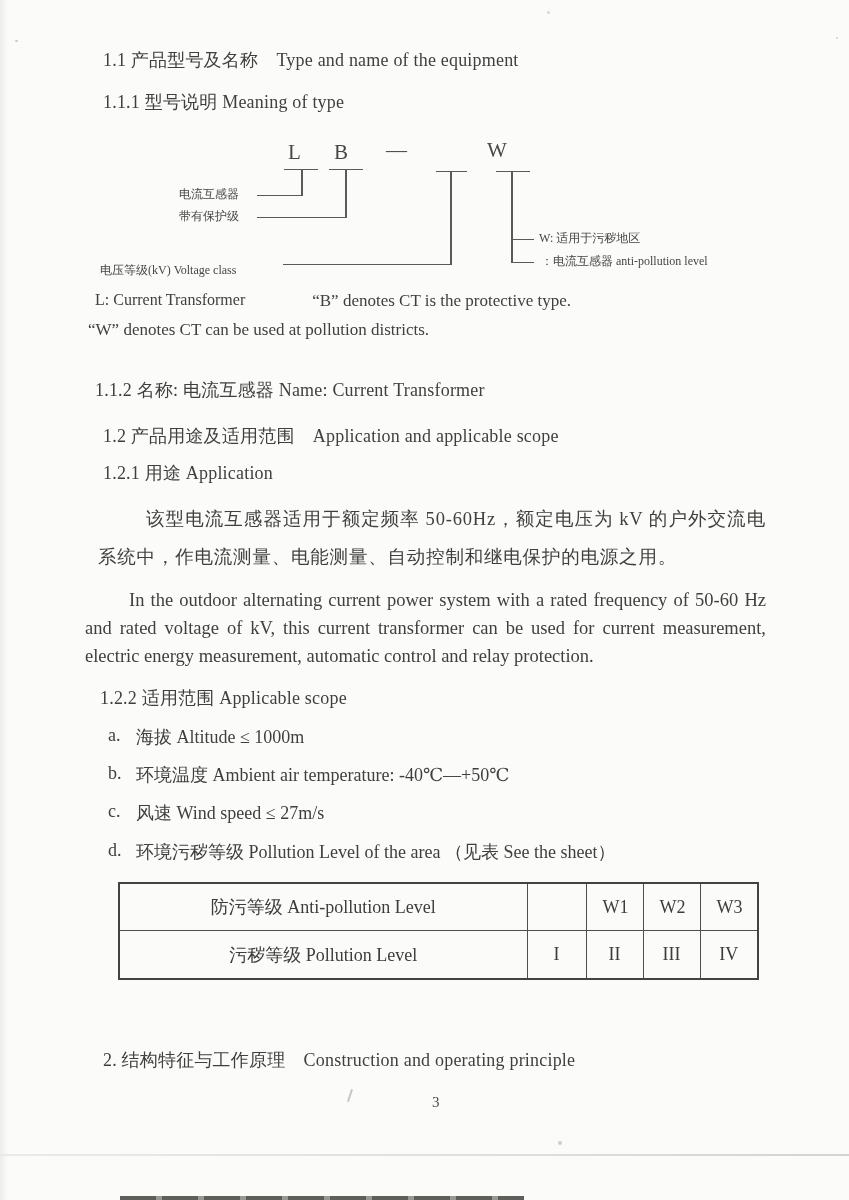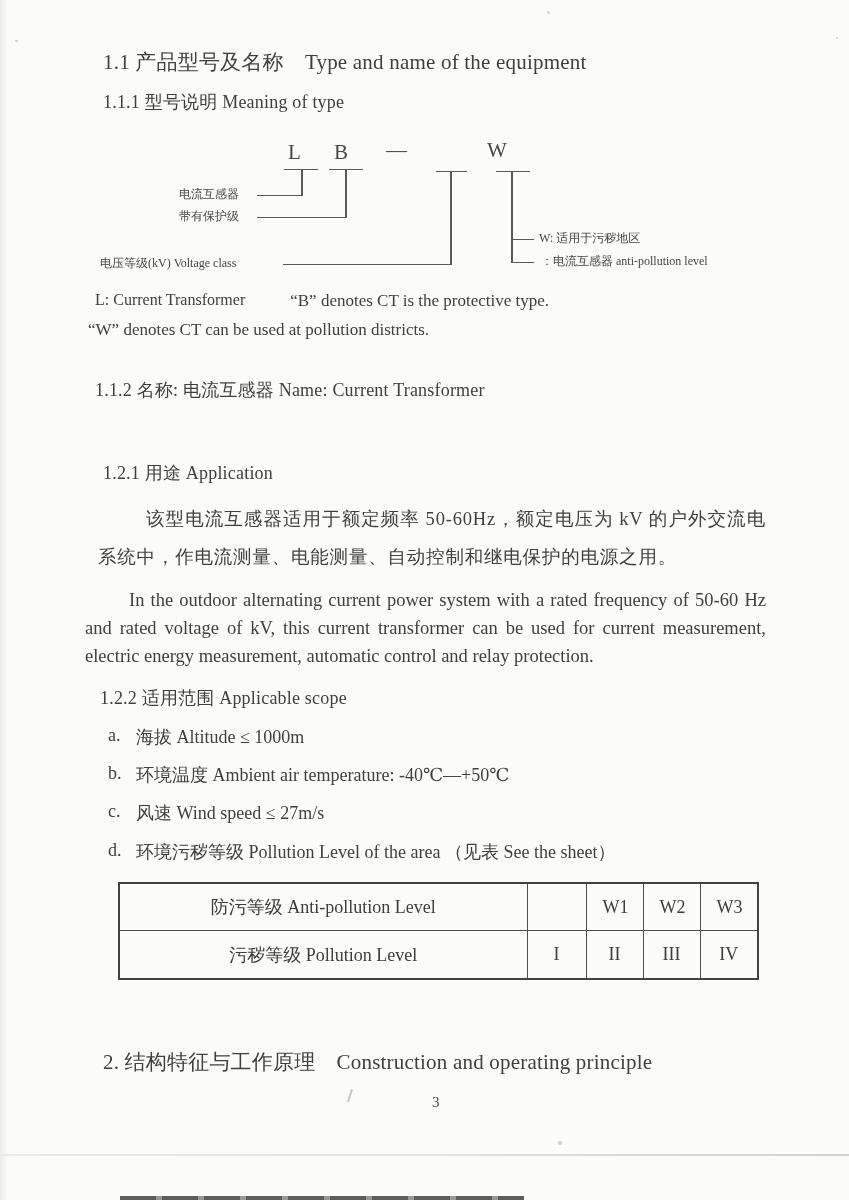--- a/index.html
+++ b/index.html
@@ -7,30 +7,30 @@
     position:relative;width:849px;height:1200px;overflow:hidden;
     background:#fbfbf9;color:#3f3f3f;
     font-family:"Liberation Serif","DejaVu Serif",serif;
   }
   .page::before{ 
     content:"";position:absolute;left:0;top:0;width:8px;height:100%;
     background:linear-gradient(to right,rgba(0,0,0,.06),rgba(0,0,0,0));
     pointer-events:none;
   }
   .abs{position:absolute;}
-  .h-major{font-size:21px;letter-spacing:.2px;white-space:nowrap;}
+  .h-major{font-size:18px;letter-spacing:.2px;white-space:nowrap;}
   .h-minor{font-size:18px;letter-spacing:.2px;white-space:nowrap;}
   
   .diagram{left:0;top:138px;width:849px;height:150px;}
   .dg-letter{position:absolute;font-size:21px;color:#474747;}
   .dg-hline{position:absolute;height:0;border-top:1.6px solid #5a5a58;}
   .dg-vline{position:absolute;width:1.6px;background:#5a5a58;}
   .dg-label{position:absolute;font-size:12px;color:#454545;white-space:nowrap;}
   
-  .note-row{display:flex;gap:45px;white-space:nowrap;}
+  .note-row{display:flex;gap:67px;white-space:nowrap;}
   .note-sm{font-size:16px;}
   .note-md{font-size:17px;}
   
   .para{ text-align:justify;font-size:18.5px; }
   .para-zh{width:668px;line-height:38px;text-indent:48px;letter-spacing:.8px;}
   .para-en{width:681px;line-height:28px;text-indent:44px;}
   
   .item{display:flex;font-size:18px;white-space:nowrap;}
   .item .key{width:28px;}
   
@@ -79,33 +79,34 @@
     <span class="dg-vline" style="left:511px;top:33px;height:92px;"></span>
 
     <span class="dg-hline" style="left:257px;top:57px;width:45px;"></span>
     <span class="dg-hline" style="left:257px;top:79px;width:89px;"></span>
     <span class="dg-hline" style="left:283px;top:126px;width:168px;"></span>
     <span class="dg-hline" style="left:511px;top:101px;width:23px;"></span>
     <span class="dg-hline" style="left:511px;top:124px;width:23px;"></span>
 
     <span class="dg-label" style="left:179px;top:48px;">电流互感器</span>
     <span class="dg-label" style="left:179px;top:70px;">带有保护级</span>
-    <span class="dg-label" style="left:100px;top:117px;text-align:center;">电压等级(kV) Voltage class</span>
+    <span class="dg-label" style="left:100px;top:124px;text-align:center;">电压等级(kV) Voltage class</span>
     <span class="dg-label" style="left:539px;top:92px;">W: 适用于污秽地区</span>
     <span class="dg-label" style="left:541px;top:115px;">：电流互感器  anti-pollution level</span>
   </div>
 
   <div class="abs note-row" style="left:95px;top:291px;">
     <span class="note-sm">L: Current Transformer</span>
     <span class="note-md">“B” denotes CT is the protective type.</span>
   </div>
   <div class="abs note-md" style="left:88px;top:320px;">“W” denotes CT can be used at pollution districts.</div>
 
   <div class="abs h-minor" style="left:95px;top:378px;">1.1.2 名称: 电流互感器  Name: Current Transformer</div>
 
+  <div class="abs h-major" style="left:103px;top:424px;">1.2 产品用途及适用范围　Application and applicable scope</div>
   <div class="abs h-minor" style="left:103px;top:461px;">1.2.1 用途  Application</div>
 
   <div class="abs para para-zh" style="left:98px;top:500px;">该型电流互感器适用于额定频率 50-60Hz，额定电压为 kV 的户外交流电系统中，作电流测量、电能测量、自动控制和继电保护的电源之用。</div>
   <div class="abs para para-en" style="left:85px;top:586px;">In the outdoor alternating current power system with a rated frequency of 50-60 Hz and rated voltage of kV, this current transformer can be used for current measurement, electric energy measurement, automatic control and relay protection.</div>
 
   <div class="abs h-minor" style="left:100px;top:686px;">1.2.2 适用范围  Applicable scope</div>
 
   <div class="abs item" style="left:108px;top:725px;">
     <span class="key">a.</span>
     <span>海拔 Altitude ≤ 1000m</span>

